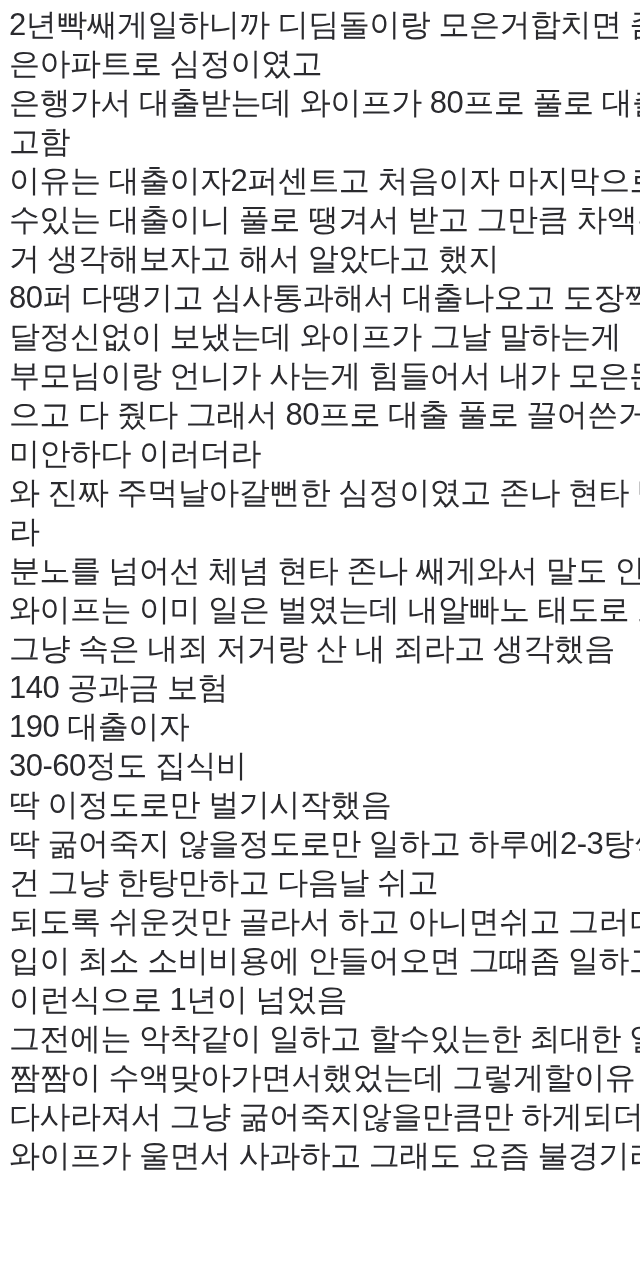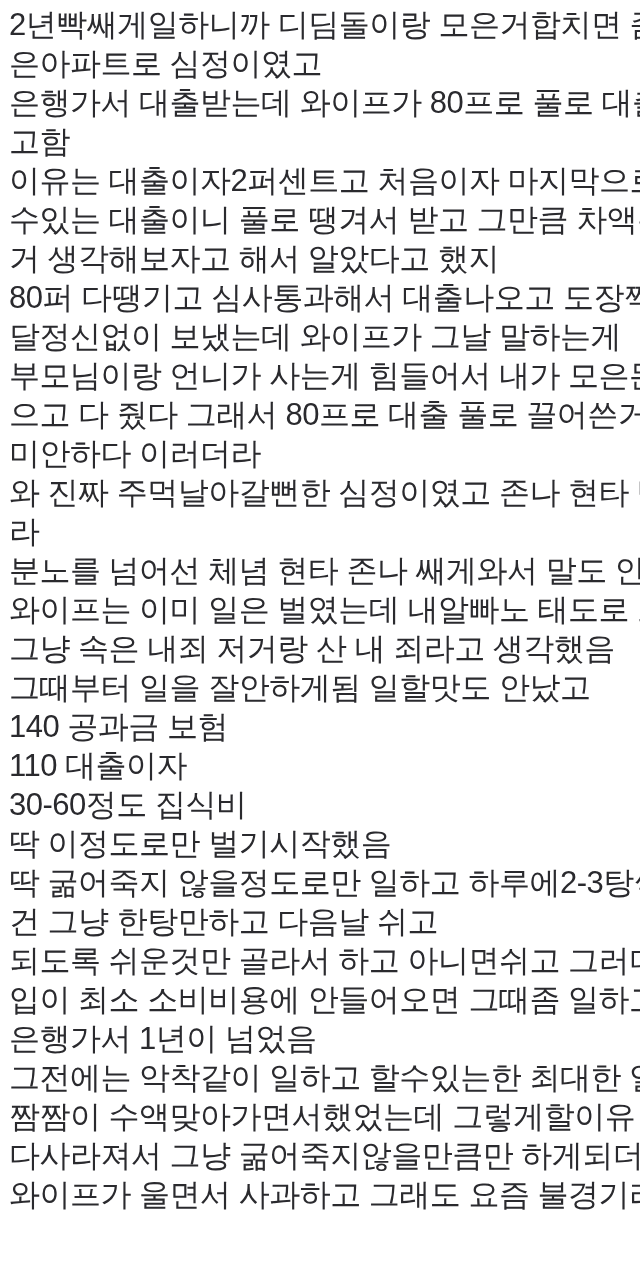--- a/index.html
+++ b/index.html
@@ -45,27 +45,26 @@
     <div class="text-line">80퍼 다땡기고 심사통과해서 대출나오고 도장찍고 한</div>
     <div class="text-line">달정신없이 보냈는데 와이프가 그날 말하는게</div>
     <div class="text-line">부모님이랑 언니가 사는게 힘들어서 내가 모은돈 그쪽</div>
     <div class="text-line">으고 다 줬다 그래서 80프로 대출 풀로 끌어쓴거다</div>
     <div class="text-line">미안하다 이러더라</div>
     <div class="text-line">와 진짜 주먹날아갈뻔한 심정이였고 존나 현타 빡오더</div>
     <div class="text-line">라</div>
     <div class="text-line">분노를 넘어선 체념 현타 존나 쌔게와서 말도 안나오고</div>
     <div class="text-line">와이프는 이미 일은 벌였는데 내알빠노 태도로 보였고</div>
     <div class="text-line">그냥 속은 내죄 저거랑 산 내 죄라고 생각했음</div>
-    <div class="text-line">그때부터 일을 잘안하게됨 일할맛도 안났고</div>
     <div class="text-line">140 공과금 보험</div>
-    <div class="text-line">110 대출이자</div>
+    <div class="text-line">190 대출이자</div>
     <div class="text-line">30-60정도 집식비</div>
     <div class="text-line">딱 이정도로만 벌기시작했음</div>
     <div class="text-line">딱 굶어죽지 않을정도로만 일하고 하루에2-3탕씩 뛰는</div>
     <div class="text-line">건 그냥 한탕만하고 다음날 쉬고</div>
     <div class="text-line">되도록 쉬운것만 골라서 하고 아니면쉬고 그러다가 수</div>
     <div class="text-line">입이 최소 소비비용에 안들어오면 그때좀 일하고</div>
-    <div class="text-line">은행가서 1년이 넘었음</div>
+    <div class="text-line">이런식으로 1년이 넘었음</div>
     <div class="text-line">그전에는 악착같이 일하고 할수있는한 최대한 일했음</div>
     <div class="text-line">짬짬이 수액맞아가면서했었는데 그렇게할이유 의욕</div>
     <div class="text-line">다사라져서 그냥 굶어죽지않을만큼만 하게되더라고</div>
     <div class="text-line">와이프가 울면서 사과하고 그래도 요즘 불경기라고 말</div>
   </main>
 
 </body></html>

